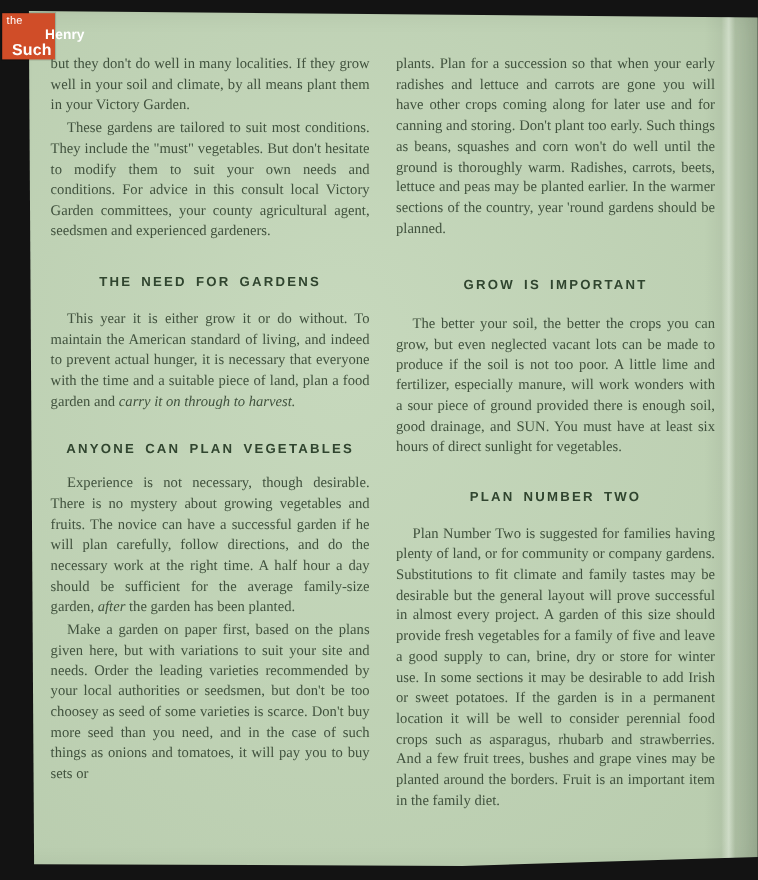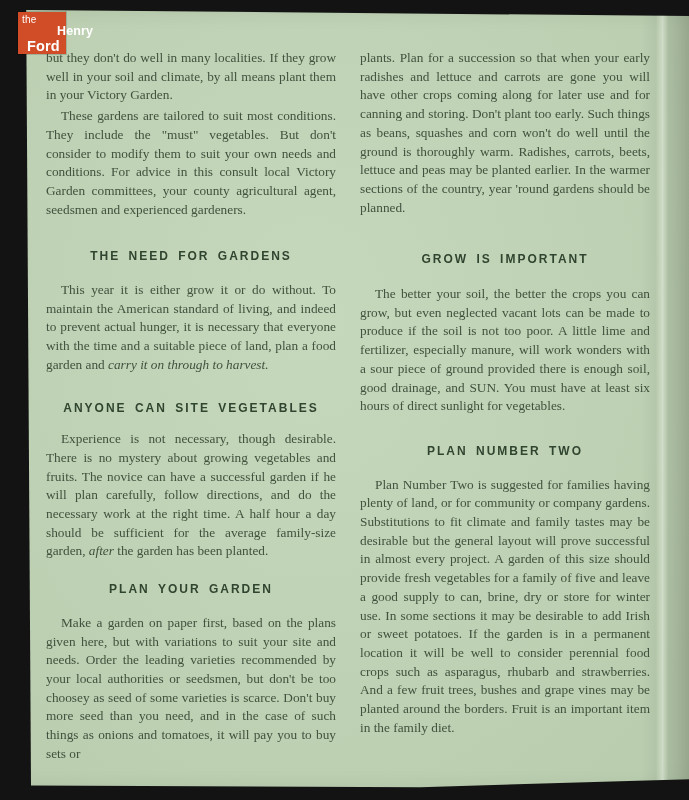--- a/index.html
+++ b/index.html
@@ -24,21 +24,21 @@
     border-radius:17px;
   }
   .fold{
     position:absolute; top:0; bottom:0; left:640px; width:49px;
     background:linear-gradient(90deg,
       rgba(0,0,0,0) 0%, rgba(0,0,0,0.045) 32%, rgba(255,255,255,0.30) 46%,
       rgba(0,0,0,0.07) 58%, rgba(0,0,0,0.11) 100%);
     pointer-events:none;
   }
   .logo{
-    position:absolute; left:18px; top:12px; width:48px; height:42px;
+    position:absolute; left:2px; top:12px; width:48px; height:42px;
     background:var(--logo-red); color:var(--logo-text);
     font-family:"Liberation Sans", sans-serif; line-height:1;
     box-shadow:0 0 0 1px rgba(0,0,0,0.15);
   }
   .logo .the{display:block; font-size:10px; font-weight:400; margin:3px 0 0 4px; letter-spacing:0.2px;}
   .logo .henry{display:block; font-size:12.5px; font-weight:700; margin:0 0 0 15px; letter-spacing:0.1px;padding-left:24px;}
   .logo .ford{display:block; font-size:14.5px; font-weight:700; margin:1px 0 0 9px; letter-spacing:0.1px;}
   .col{
     position:absolute; top:49px; width:290px;
     color:var(--body-text); font-size:13.3px; line-height:18.7px;
@@ -62,38 +62,37 @@
   em{font-style:italic;}
 </style>
 </head>
 <body>
 
 <div class="screen">
   <div class="page">
 
     <div class="col col-left">
       <p>but they don't do well in many localities. If they grow well in your soil and climate, by all means plant them in your Victory Garden.</p>
-      <p class="indent">These gardens are tailored to suit most conditions. They include the "must" vegetables. But don't consider to modify them to suit your own needs and conditions. For advice in this consult local Victory Garden committees, your county agricultural agent, seedsmen and experienced gardeners.</p>
+      <p class="indent">These gardens are tailored to suit most conditions. They include the "must" vegetables. But don't hesitate to modify them to suit your own needs and conditions. For advice in this consult local Victory Garden committees, your county agricultural agent, seedsmen and experienced gardeners.</p>
       <p class="heading h1">THE NEED FOR GARDENS</p>
       <p class="indent"><span>This year it is either grow it or do without. To maintain the American standard of living, and indeed to prevent actual hunger, it is necessary that everyone with the time and a suitable piece of land, plan a food garden and </span><em>carry it on through to harvest.</em></p>
-      <p class="heading h2">ANYONE CAN SITE VEGETABLES</p>
+      <p class="heading h2">ANYONE CAN PLAN VEGETABLES</p>
       <p class="indent"><span>Experience is not necessary, though desirable. There is no mystery about growing vegetables and fruits. The novice can have a successful garden if he will plan carefully, follow directions, and do the necessary work at the right time. A half hour a day should be sufficient for the average family-size garden, </span><em>after</em><span> the garden has been planted.</span></p>
-      <p class="heading h3">PLAN YOUR GARDEN</p>
       <p class="indent">Make a garden on paper first, based on the plans given here, but with variations to suit your site and needs. Order the leading varieties recommended by your local authorities or seedsmen, but don't be too choosey as seed of some varieties is scarce. Don't buy more seed than you need, and in the case of such things as onions and tomatoes, it will pay you to buy sets or</p>
     </div>
 
     <div class="col col-right">
       <p>plants. Plan for a succession so that when your early radishes and lettuce and carrots are gone you will have other crops coming along for later use and for canning and storing. Don't plant too early. Such things as beans, squashes and corn won't do well until the ground is thoroughly warm. Radishes, carrots, beets, lettuce and peas may be planted earlier. In the warmer sections of the country, year 'round gardens should be planned.</p>
       <p class="heading h1">GROW IS IMPORTANT</p>
       <p class="indent">The better your soil, the better the crops you can grow, but even neglected vacant lots can be made to produce if the soil is not too poor. A little lime and fertilizer, especially manure, will work wonders with a sour piece of ground provided there is enough soil, good drainage, and SUN. You must have at least six hours of direct sunlight for vegetables.</p>
       <p class="heading h2">PLAN NUMBER TWO</p>
       <p class="indent">Plan Number Two is suggested for families having plenty of land, or for community or company gardens. Substitutions to fit climate and family tastes may be desirable but the general layout will prove successful in almost every project. A garden of this size should provide fresh vegetables for a family of five and leave a good supply to can, brine, dry or store for winter use. In some sections it may be desirable to add Irish or sweet potatoes. If the garden is in a permanent location it will be well to consider perennial food crops such as asparagus, rhubarb and strawberries. And a few fruit trees, bushes and grape vines may be planted around the borders. Fruit is an important item in the family diet.</p>
     </div>
 
     <div class="fold"></div>
   </div>
 
   <div class="logo">
     <span class="the">the</span>
     <span class="henry">Henry</span>
-    <span class="ford">Ford</span>
+    <span class="ford">Such</span>
   </div>
 </div>
 
 </body></html>

